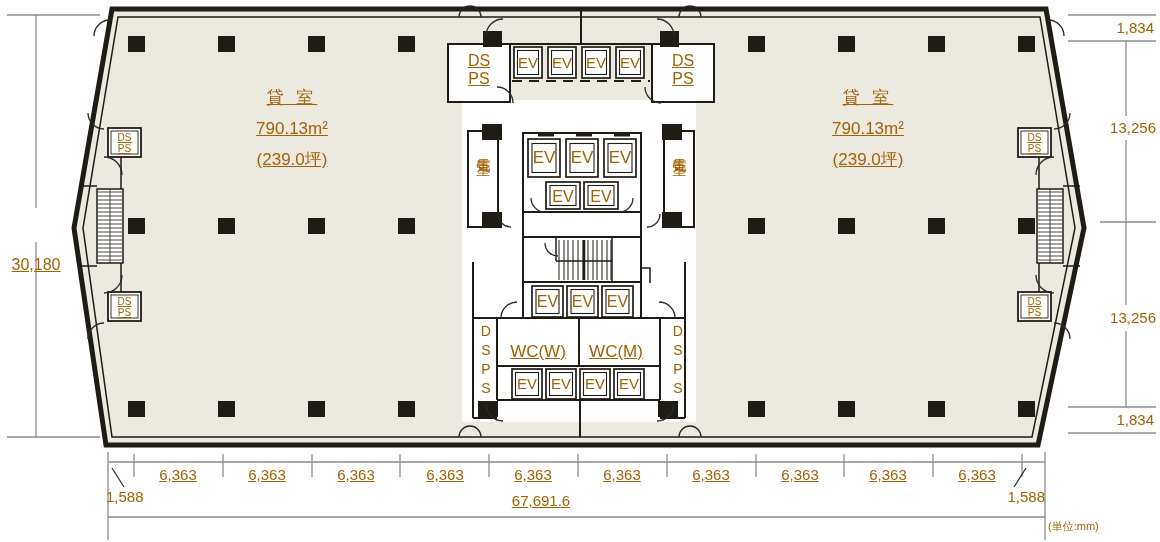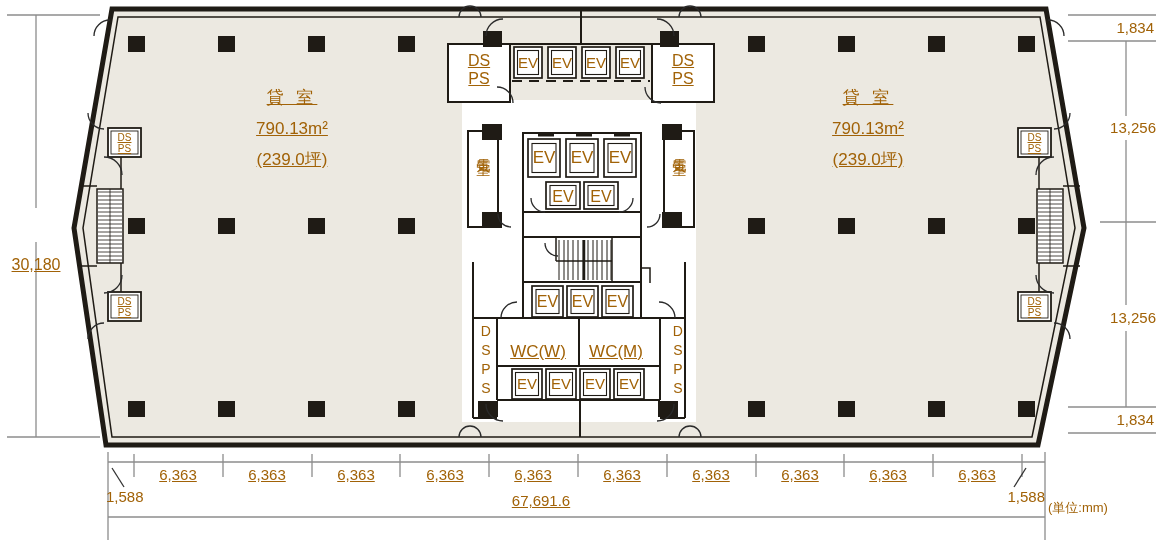--- a/index.html
+++ b/index.html
@@ -280,15 +280,15 @@
 <div class="t ctr dim" style="left:410px;top:466px;width:70px;">6,363</div>
 <div class="t ctr dim" style="left:498px;top:466px;width:70px;">6,363</div>
 <div class="t ctr dim" style="left:587px;top:466px;width:70px;">6,363</div>
 <div class="t ctr dim" style="left:676px;top:466px;width:70px;">6,363</div>
 <div class="t ctr dim" style="left:765px;top:466px;width:70px;">6,363</div>
 <div class="t ctr dim" style="left:853px;top:466px;width:70px;">6,363</div>
 <div class="t ctr dim" style="left:942px;top:466px;width:70px;">6,363</div>
 <div class="t dim" style="left:106px;top:488px;">1,588</div>
 <div class="t rgt dim" style="left:985px;top:488px;width:60px;">1,588</div>
 <div class="t ctr dim" style="left:491px;top:492px;width:100px;">67,691.6</div>
-<div class="t" style="left:1048px;top:500px;font-size:13px;">(単位:mm)</div>
+<div class="t" style="left:1048px;top:520px;font-size:11px;">(単位:mm)</div>
 
 </div>
 
 </body></html>

